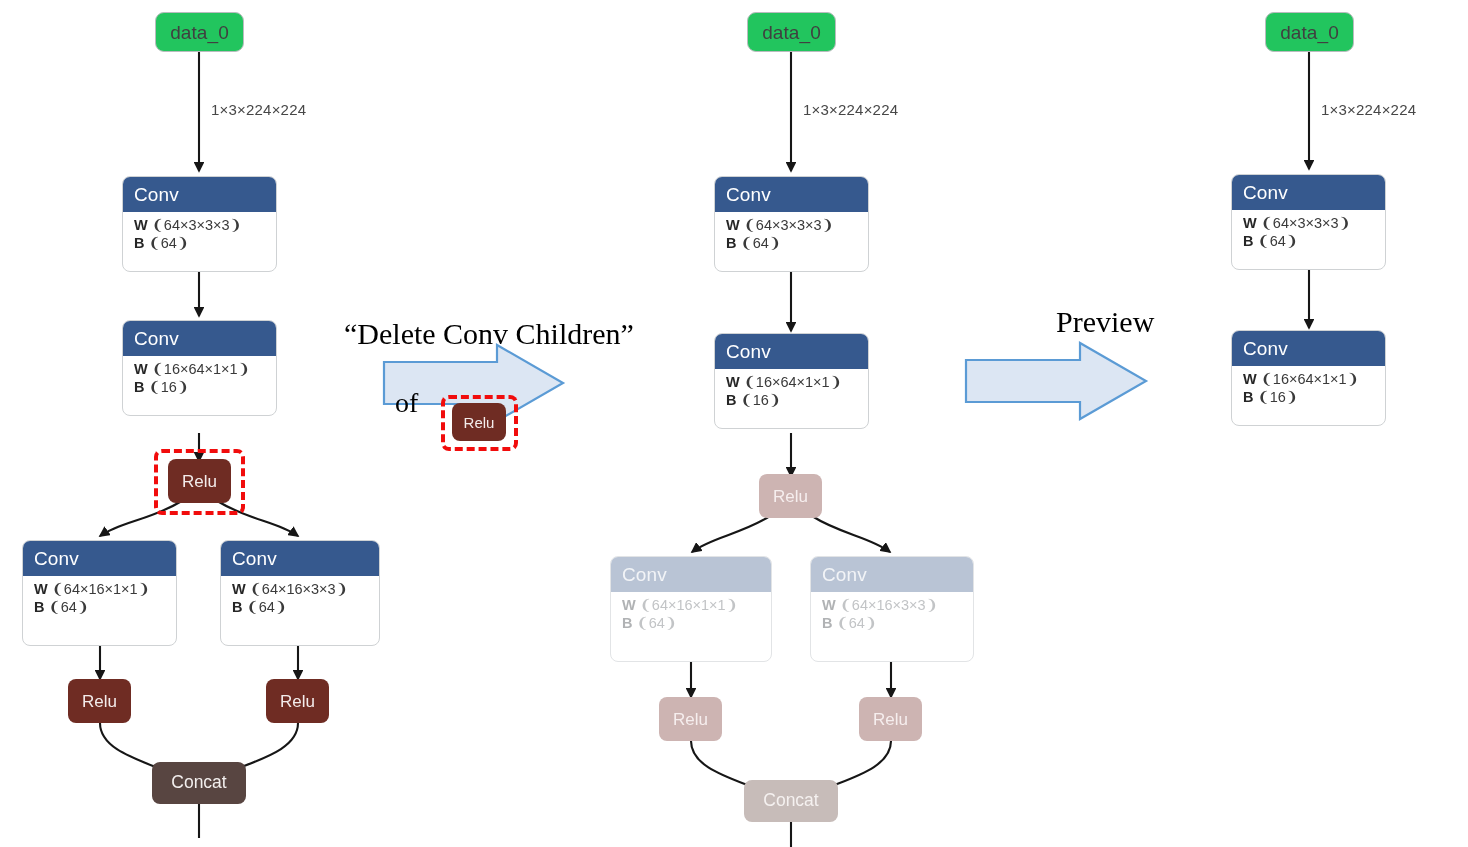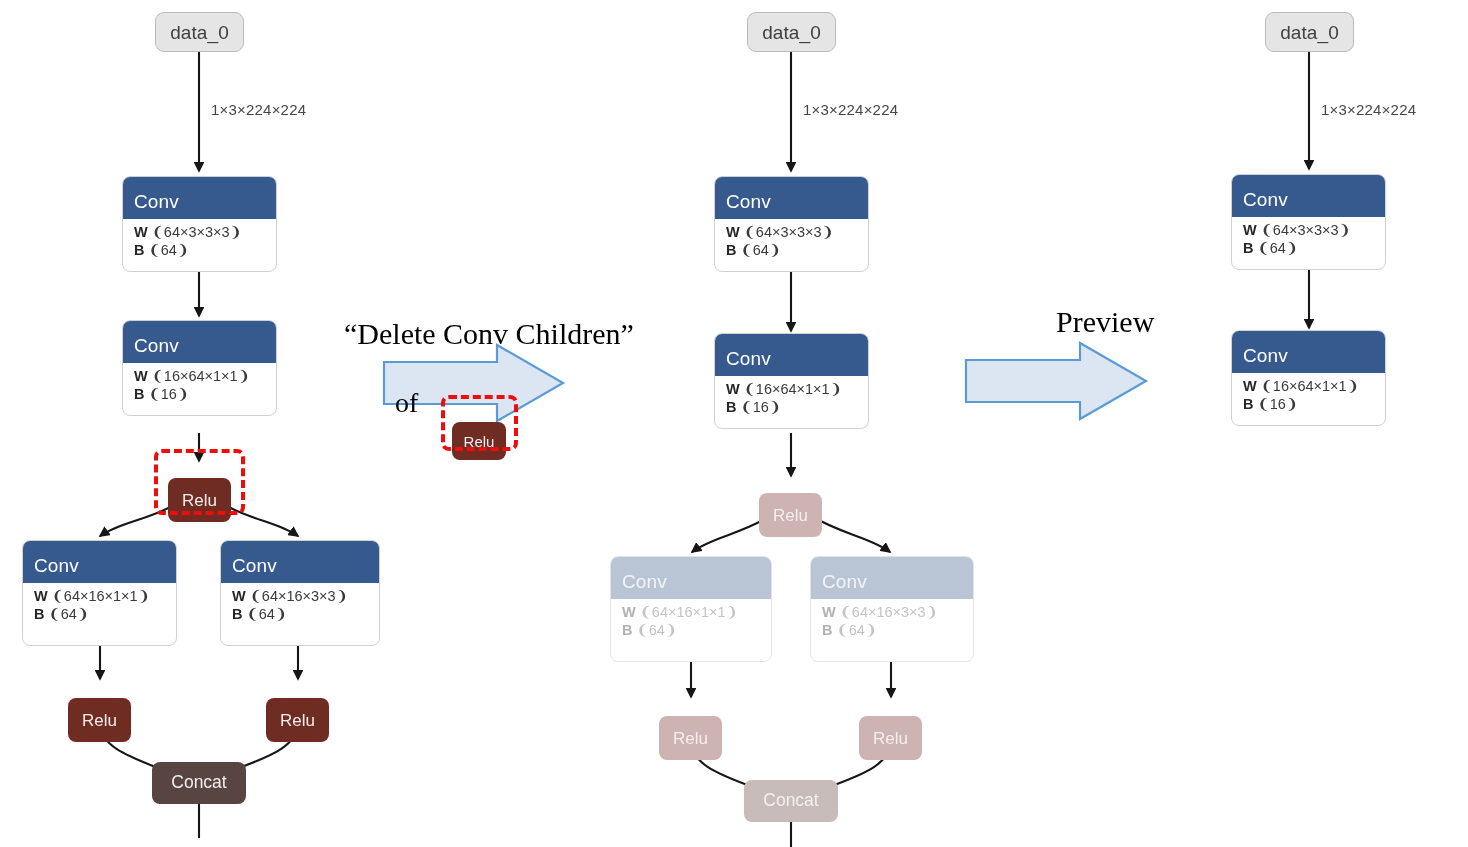--- a/index.html
+++ b/index.html
@@ -6,56 +6,56 @@
   body{width:1468px;height:847px;position:relative;overflow:hidden;
        font-family:"Liberation Sans",sans-serif;}
 
   .stage{position:absolute;left:0;top:0;width:1468px;height:847px;}
 
   
   .node{position:absolute;box-sizing:border-box;}
 
   
   .io-node{
-    background:#e5e5e5;border:1px solid #b9bcbe;border-radius:9px;
+    background:#22c55e;border:1px solid #b9bcbe;border-radius:9px;
     color:#404040;font-size:19px;line-height:1;
     display:flex;align-items:center;justify-content:center;
     letter-spacing:.1px;
   }
 
   
   .op-card{
     background:#ffffff;border:1px solid #cfd2d4;border-radius:8px;
     overflow:hidden;display:flex;flex-direction:column;
     box-shadow:0 0 0 0 rgba(0,0,0,0);
   }
   .op-card .hdr{
     background:#36598e;color:#ffffff;font-size:19px;line-height:1;
-    padding:15px 0 8px 11px;letter-spacing:.1px;
+    padding:8px 0 8px 11px;letter-spacing:.1px;
   }
   .op-card .body{
     padding:5px 0 6px 11px;display:flex;flex-direction:column;gap:2px;
     font-size:14.5px;color:#262626;
   }
   .op-card .body .row{white-space:nowrap;}
   .op-card .body .row b{font-weight:bold;margin-right:4px;}
   .op-card .body .row span.dims{color:#3a3a3a;}
 
   
   .op-card.faded{border-color:#e2e4e6;}
   .op-card.faded .hdr{background:#b9c4d5;color:#f2f4f7;}
   .op-card.faded .body{color:#b6b8ba;}
   .op-card.faded .body .row span.dims{color:#c2c4c6;}
   .op-card.faded .body .row b{color:#b0b2b4;}
 
   
   .relu{
     background:#6f2c23;color:#f3eceb;border-radius:8px;
     font-size:17px;line-height:1;
-    display:flex;align-items:center;justify-content:center;margin-top:19px;
+    display:flex;align-items:center;justify-content:center;
   }
   .relu.faded{background:#cdb4b2;color:#f6eeee;}
 
   
   .concat{
     background:#584541;color:#f3efee;border-radius:8px;
     font-size:17.5px;line-height:1;
     display:flex;align-items:center;justify-content:center;
   }
   .concat.faded{background:#c7bcb9;color:#f5f1f0;}

